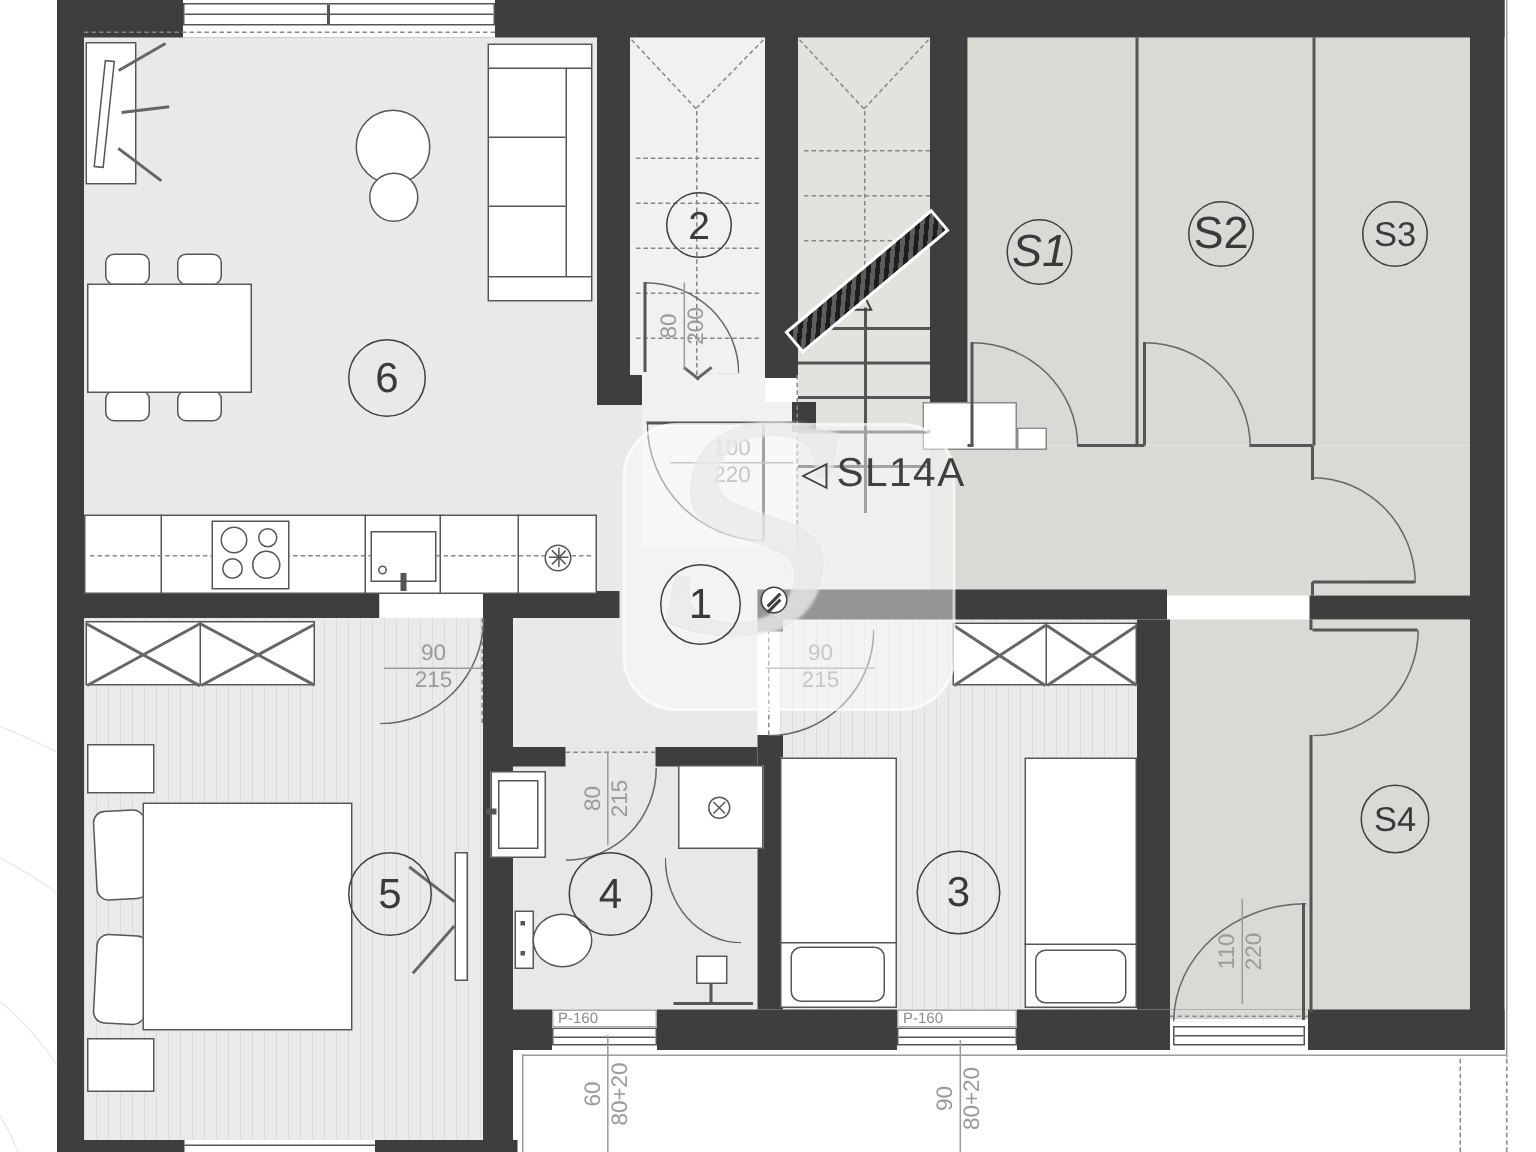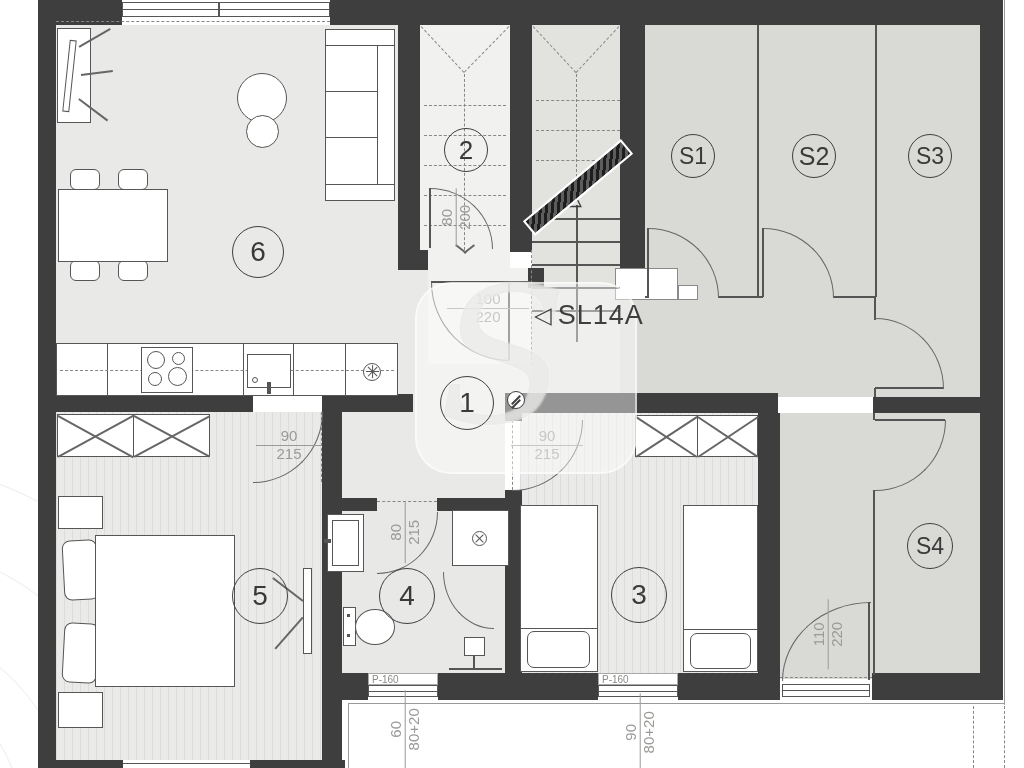--- a/index.html
+++ b/index.html
@@ -304,24 +304,24 @@
   </div>
   <div class="rlabel" style="left:379px;top:568px;width:56px;height:56px;font-size:28px;">
     <span>4</span>
   </div>
   <div class="rlabel" style="left:232px;top:568px;width:56px;height:56px;font-size:28px;">
     <span>5</span>
   </div>
   <div class="rlabel" style="left:232px;top:226px;width:52px;height:52px;font-size:28px;">
     <span>6</span>
   </div>
-  <div class="rlabel" style="left:671px;top:134px;width:44px;height:44px;font-size:23px;">
+  <div class="rlabel" style="left:671px;top:146px;width:44px;height:44px;font-size:30px;font-style:italic;">
     <span>S1</span>
   </div>
-  <div class="rlabel" style="left:792px;top:134px;width:44px;height:44px;font-size:25px;">
+  <div class="rlabel" style="left:792px;top:134px;width:44px;height:44px;font-size:30px;">
     <span>S2</span>
   </div>
   <div class="rlabel" style="left:908px;top:134px;width:44px;height:44px;font-size:23px;">
     <span>S3</span>
   </div>
   <div class="rlabel" style="left:907px;top:523px;width:46px;height:46px;font-size:23px;">
     <span>S4</span>
   </div>
 
   <div class="unit" style="left:534px;top:300px;">

